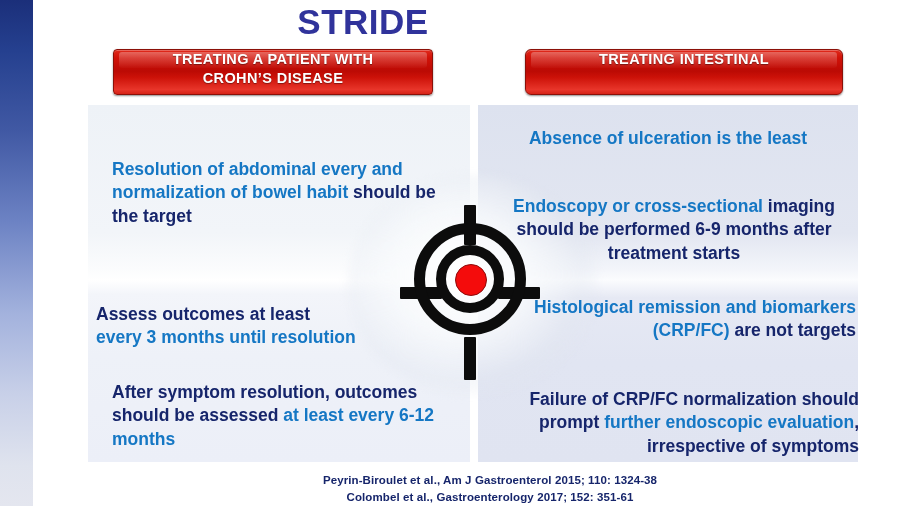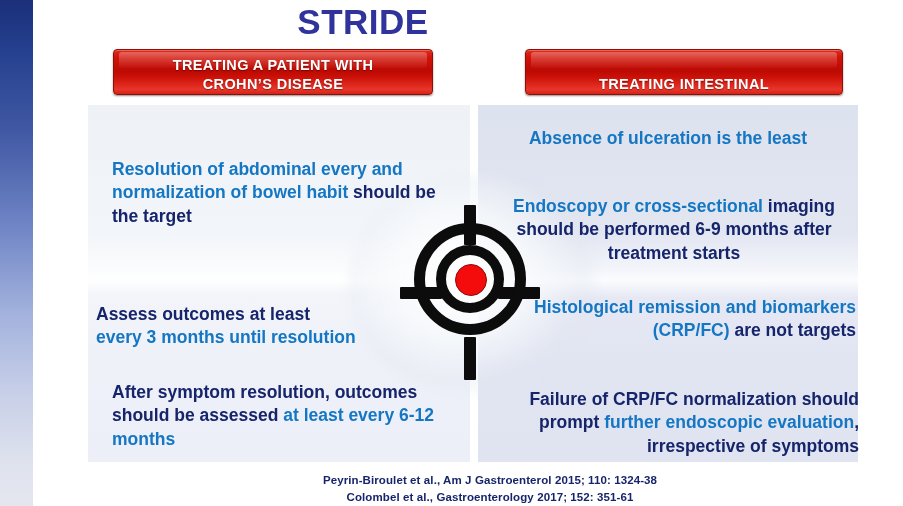--- a/index.html
+++ b/index.html
@@ -44,21 +44,21 @@
     color: #30339b;
   }
 
   
   .banner {
     position: absolute;
     height: 46px;
     border-radius: 4px;
     box-sizing: border-box;
     display: flex;
-    align-items: flex-end;
+    align-items: flex-start;
     justify-content: center;
     text-align: center;
     color: #ffffff;
     font-size: 14.5px;
     font-weight: bold;
     line-height: 1.32;
     letter-spacing: 0.4px;
     background:
       linear-gradient(to bottom,
         #e02a1c 0%,
@@ -74,21 +74,21 @@
   .banner::before {
     content: "";
     position: absolute;
     left: 5px; right: 5px; top: 2px;
     height: 16px;
     border-radius: 3px;
     background: linear-gradient(to bottom, rgba(255,255,255,0.30), rgba(255,255,255,0.02));
     pointer-events: none;
   }
   .banner-left  { left: 113px; top: 49px;  width: 320px; }
-  .banner-right { left: 525px; top: 49px;  width: 318px; }
+  .banner-right { left: 525px; top: 49px;  width: 318px; border-radius: 6px; }
   .banner span { position: relative; z-index: 2; padding: 0 8px; }
 
   
   .panel {
     position: absolute;
     left: 88px; top: 105px;
     width: 770px; height: 357px;
   }
   .panel-col {
     position: absolute;

